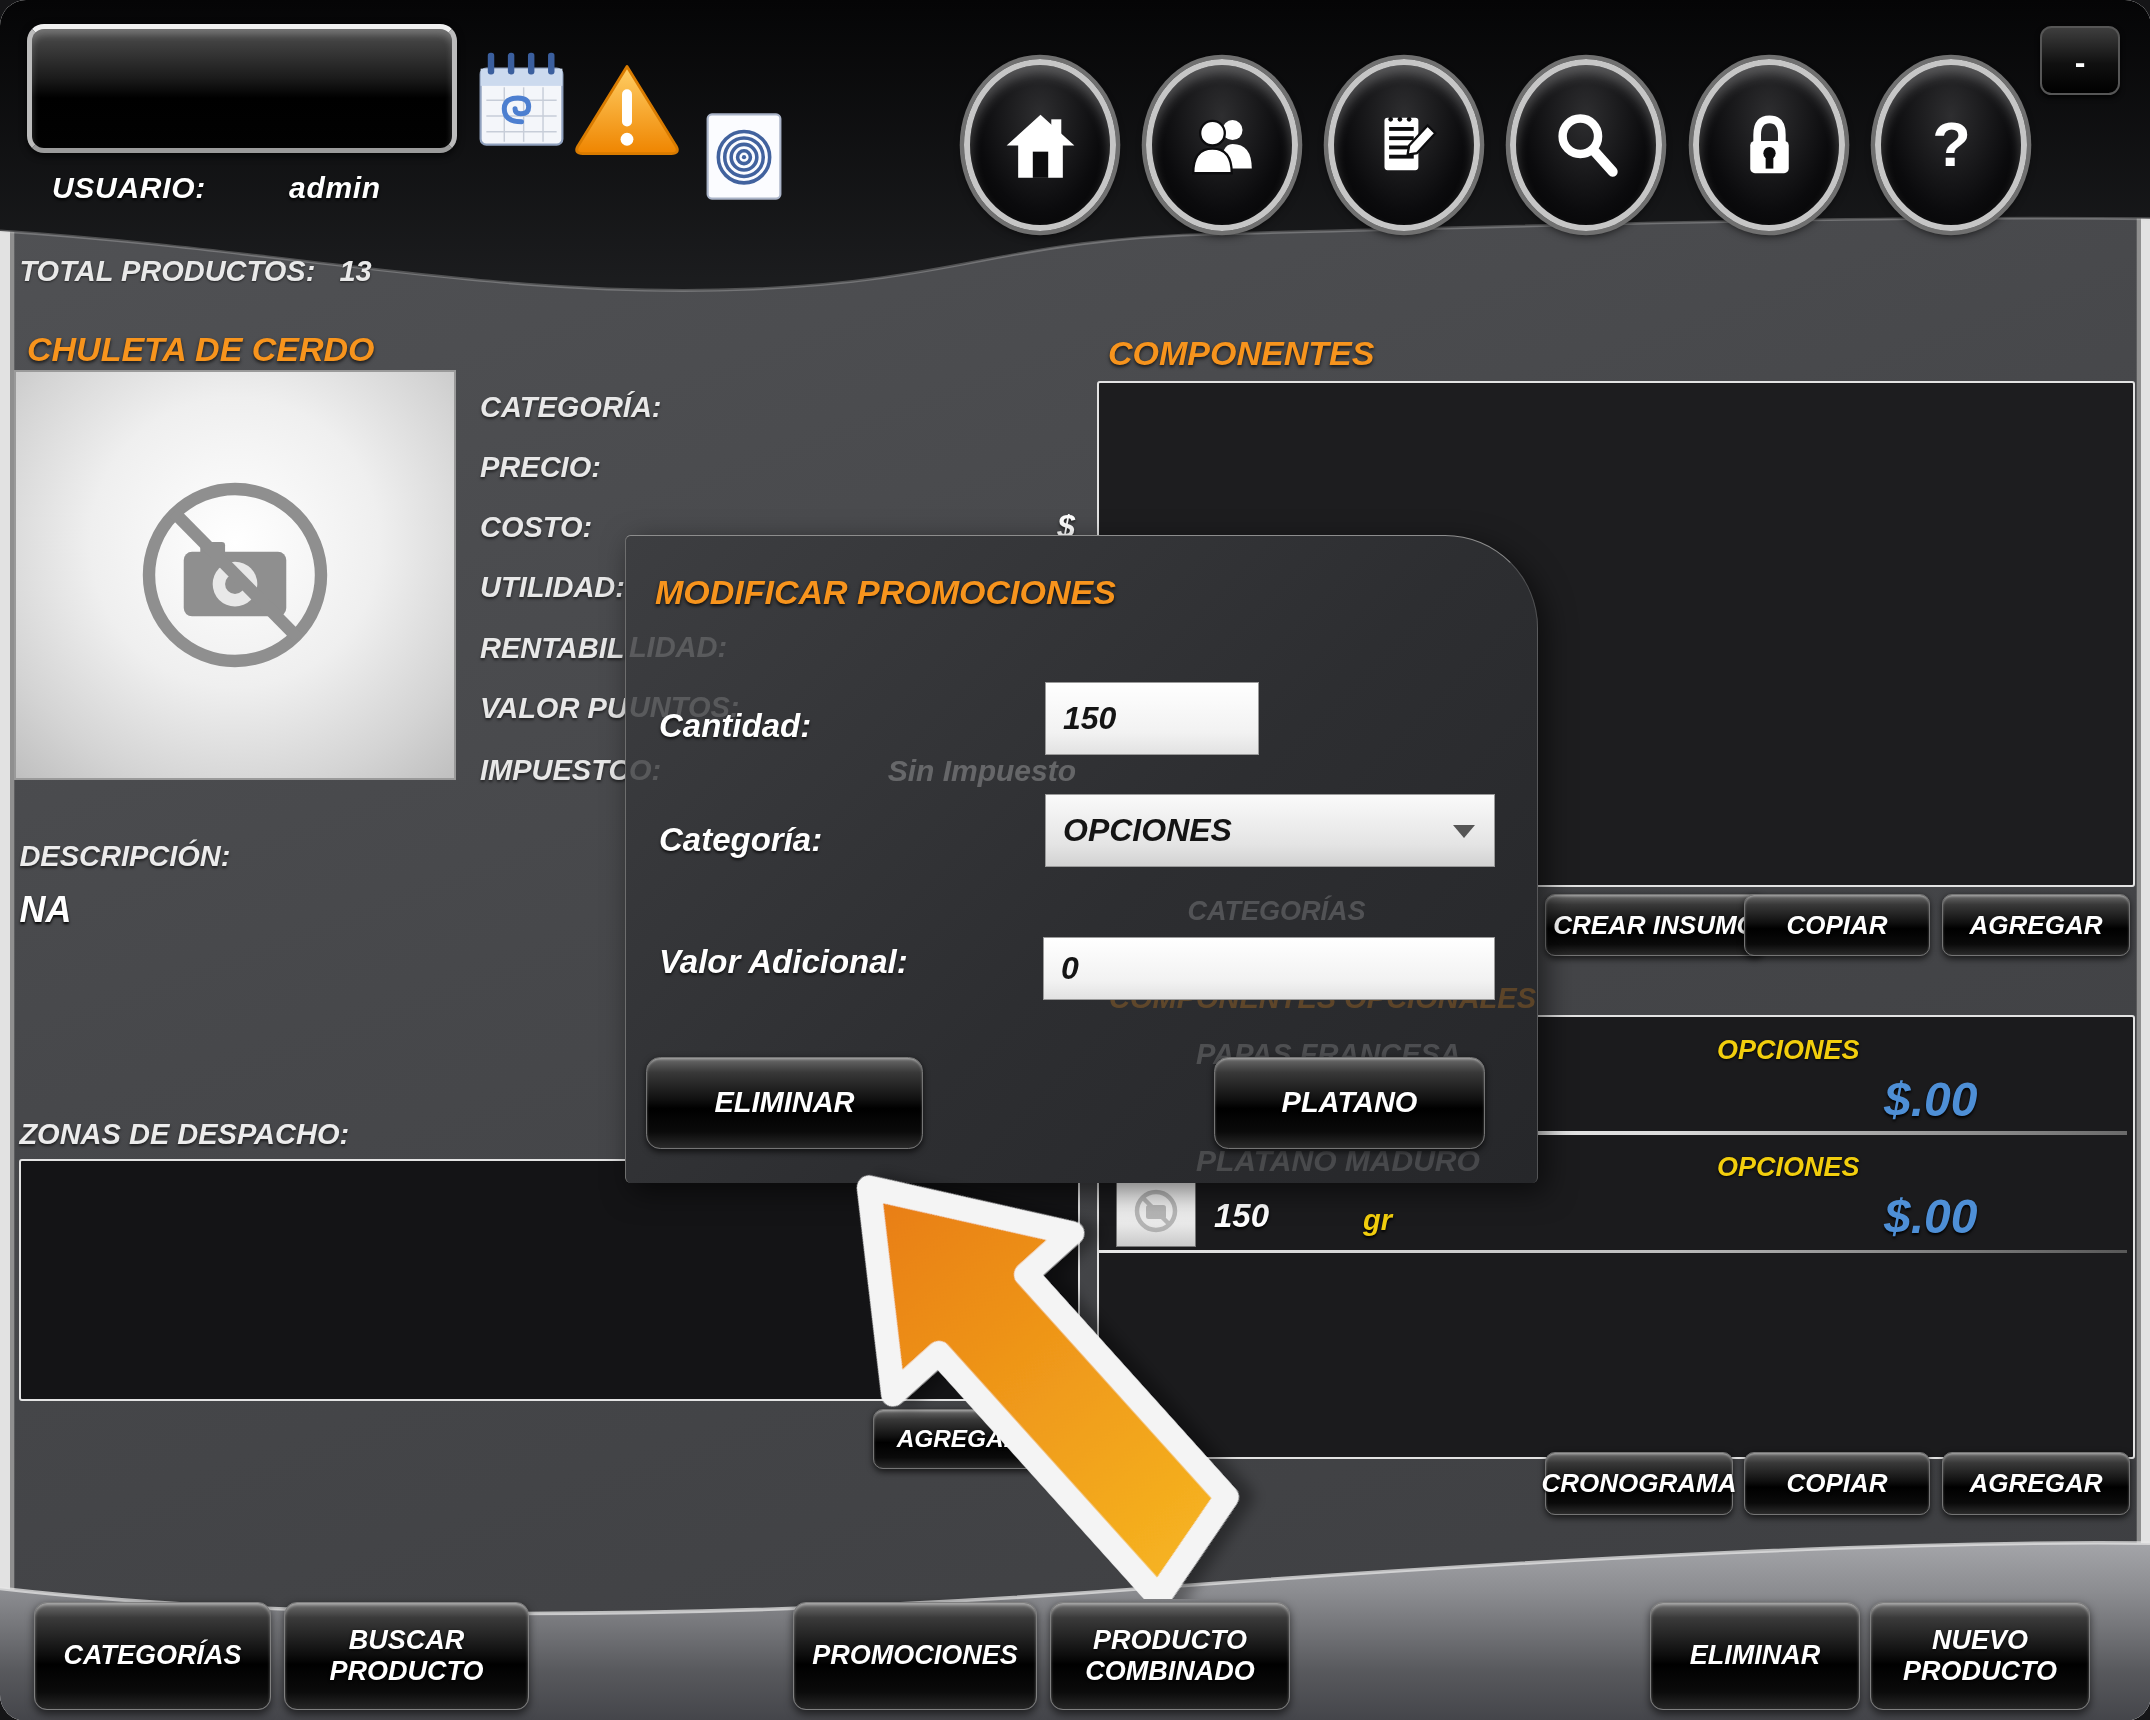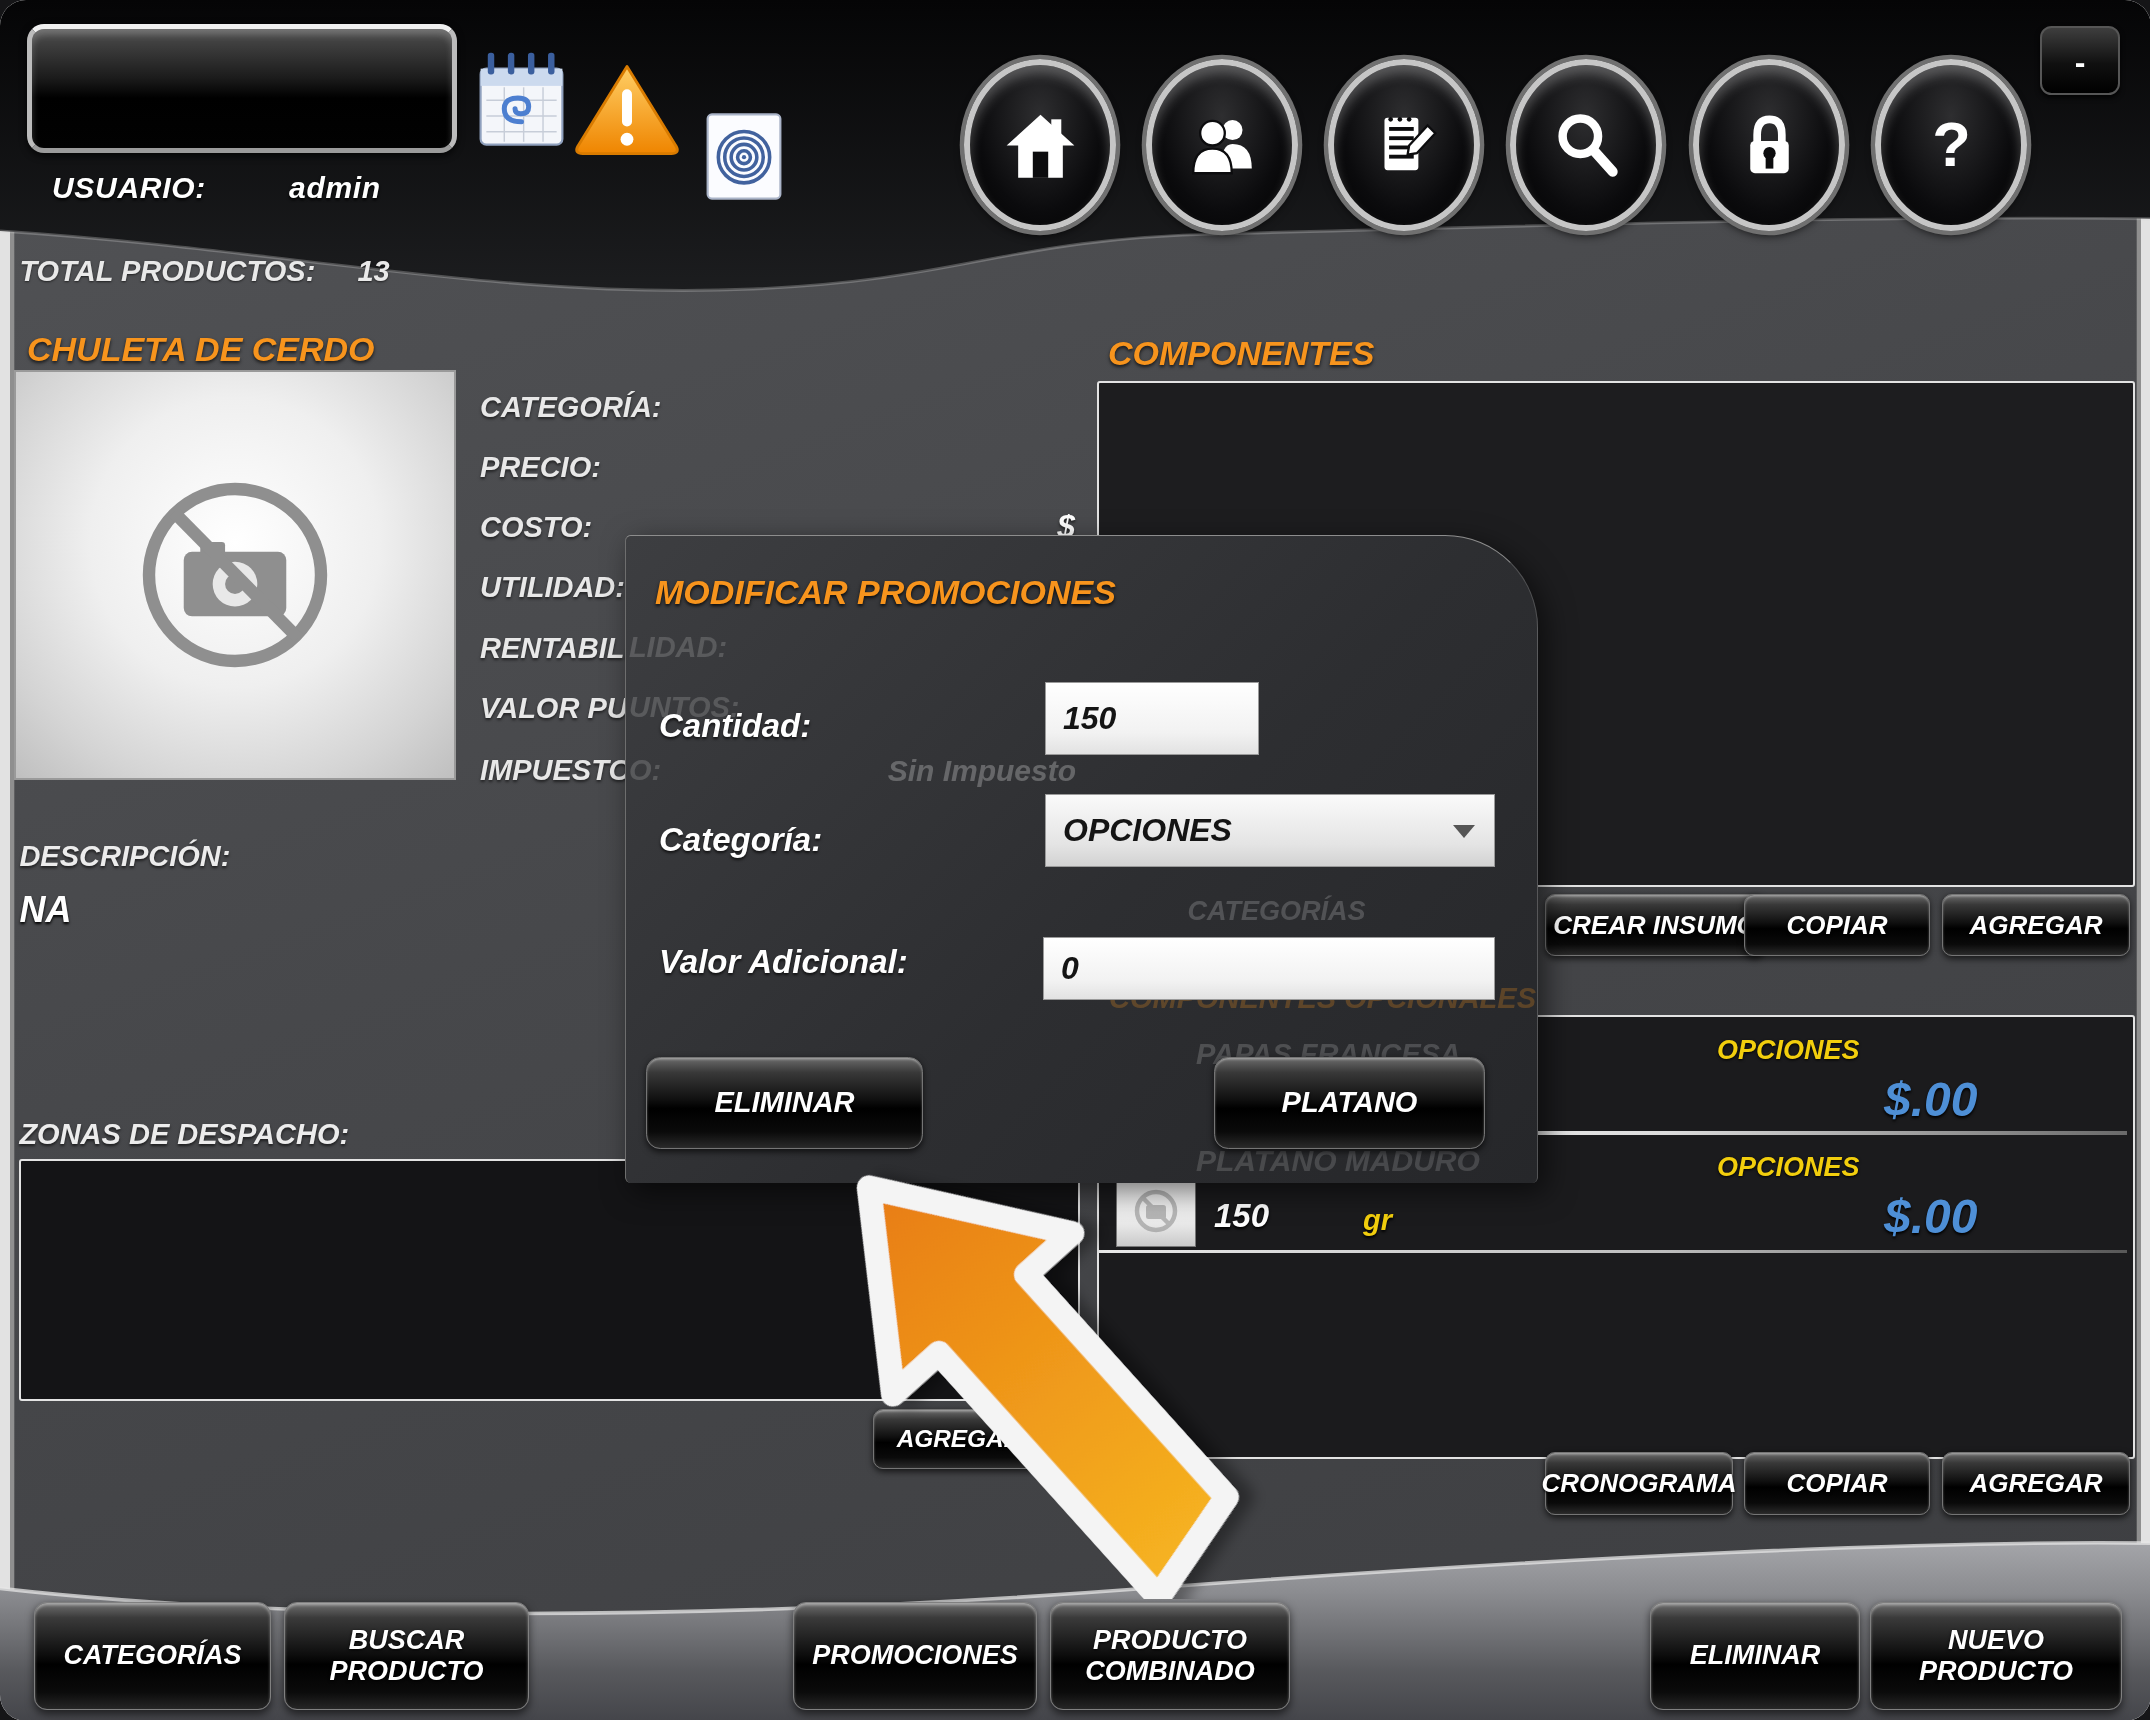--- a/index.html
+++ b/index.html
@@ -44,21 +44,21 @@
     background:linear-gradient(180deg,#3e3e3e 0%,#101010 55%,#000 100%);
     border:2.2px solid #565656; box-shadow:0 2.9px 5.7px rgba(0,0,0,.8);
     color:#fff; font-size:32px; font-weight:bold; text-align:center; line-height:69px; cursor:pointer;
   }
 
   
   .orange-title { color:#f7941d; font-size:34px; text-shadow:0 2.2px 3.6px rgba(0,0,0,.7); white-space:nowrap; }
   .white-label { color:#ececec; font-size:29px; text-shadow:0 2.2px 2.9px rgba(0,0,0,.6); white-space:nowrap; }
 
   #total-row { left:19.4px; top:255px; z-index:22; color:#e9e9e9; font-size:29px; text-shadow:0 1.4px 2.2px rgba(0,0,0,.6); }
-  #total-row .val { margin-left:34px; }
+  #total-row .val { margin-left:16px; }
 
   #product-image {
     left:13.6px; top:370px; width:442px; height:410px; z-index:10;
     background:radial-gradient(circle at 50% 42%, #ffffff 0%, #efefef 45%, #d4d4d4 78%, #bfbfbf 100%);
     border:2.9px solid #9a9a9a;
   }
   #product-image svg { position:absolute; left:50%; top:50%; transform:translate(-50%,-50%); }
 
   .field-row { position:absolute; left:480px; width:595px; height:43px; z-index:10; }
   .field-row .flabel { position:absolute; left:0; top:0; color:#e8e8e8; font-size:29px; white-space:nowrap; text-shadow:0 2.2px 2.9px rgba(0,0,0,.55);}
@@ -387,17 +387,17 @@
     <path d="M0,165 C350,205 900,218 1600,165 C2200,120 2700,98 3000,102" fill="none" stroke="rgba(230,230,230,.75)" stroke-width="5"></path>
   </svg>
 
   <div class="bottom-btn" style="left:34px;top:1602px;width:237px">CATEGORÍAS</div>
   <div class="bottom-btn" style="left:284px;top:1602px;width:245px">BUSCAR
 PRODUCTO</div>
   <div class="bottom-btn" style="left:793px;top:1602px;width:244px">PROMOCIONES</div>
   <div class="bottom-btn" style="left:1050px;top:1602px;width:240px">PRODUCTO
 COMBINADO</div>
   <div class="bottom-btn" style="left:1650px;top:1602px;width:210px">ELIMINAR</div>
-  <div class="bottom-btn" style="left:1870px;top:1602px;width:252px">NUEVO
+  <div class="bottom-btn" style="left:1870px;top:1602px;width:220px">NUEVO
 PRODUCTO</div>
 
 </div>
 
 
 </body></html>

